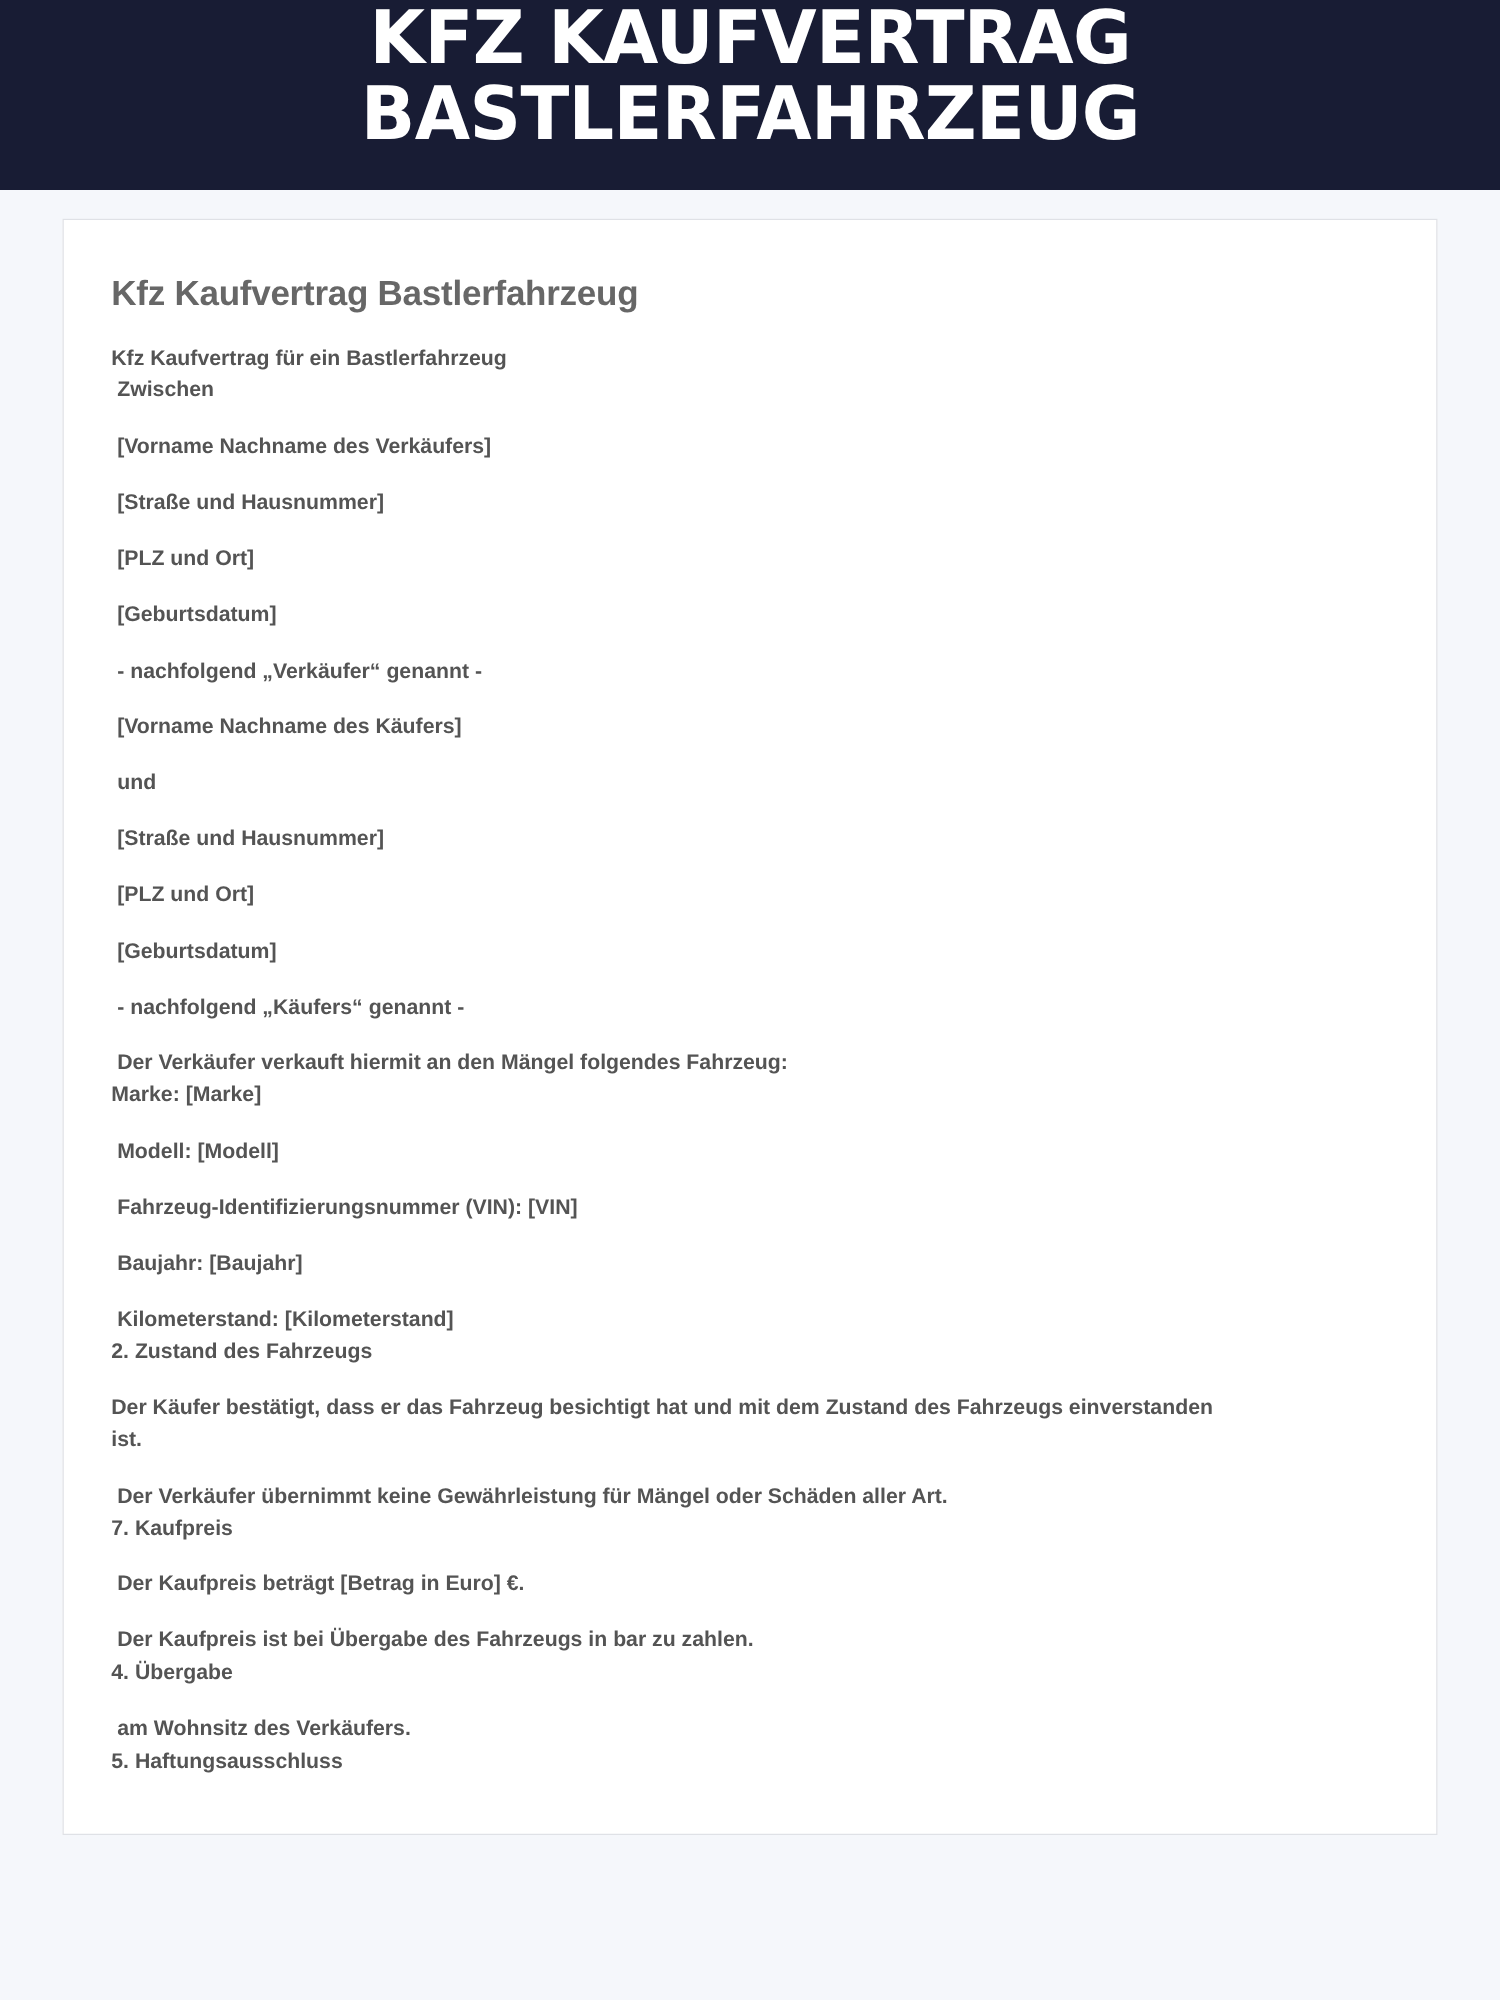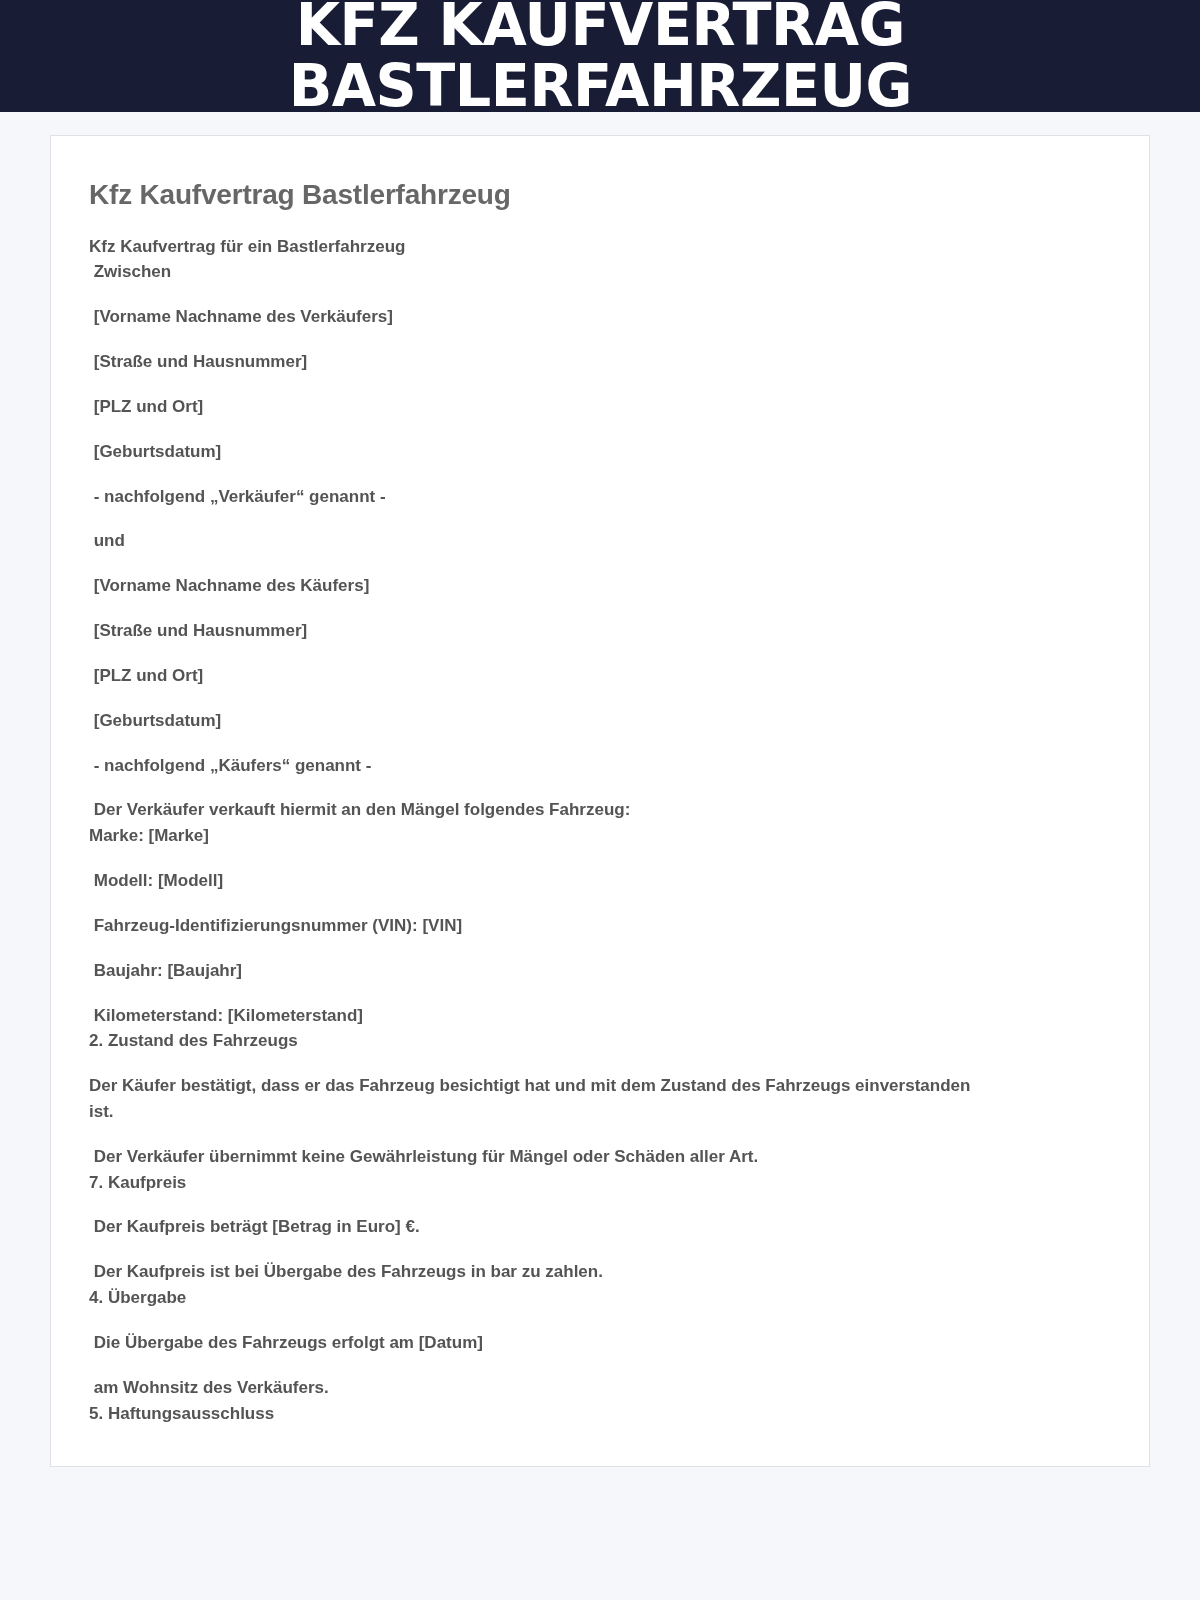--- a/index.html
+++ b/index.html
@@ -12,23 +12,23 @@
     width: 1200px;
     min-height: 1600px;
     background: #f5f7fb;
     font-family: "Liberation Sans", "DejaVu Sans", sans-serif;
     -webkit-font-smoothing: antialiased;
   }
 
   
   .masthead {
     background: #181c34;
-    height: 112px;
+    height: 152px;
     display: flex;
-    align-items: center;
+    align-items: flex-start;
     justify-content: center;
     padding: 0 40px;
   }
   .masthead-title {
     color: #ffffff;
     font-family: "DejaVu Sans", "Liberation Sans", sans-serif;
     font-weight: 700;
     font-size: 59px;
     line-height: 1.03;
     letter-spacing: -0.5px;
@@ -85,37 +85,36 @@
   <article class="doc-card">
     <h2 class="doc-heading">Kfz Kaufvertrag Bastlerfahrzeug</h2>
     <div class="doc-body">
       <p>Kfz Kaufvertrag für ein Bastlerfahrzeug
  Zwischen</p>
       <p> [Vorname Nachname des Verkäufers]</p>
       <p> [Straße und Hausnummer]</p>
       <p> [PLZ und Ort]</p>
       <p> [Geburtsdatum]</p>
       <p> - nachfolgend „Verkäufer“ genannt -</p>
+      <p> [Vorname Nachname des Käufers]</p>
       <p> und</p>
-      <p> [Vorname Nachname des Käufers]</p>
       <p> [Straße und Hausnummer]</p>
       <p> [PLZ und Ort]</p>
       <p> [Geburtsdatum]</p>
       <p> - nachfolgend „Käufers“ genannt -</p>
       <p> Der Verkäufer verkauft hiermit an den Mängel folgendes Fahrzeug:
 Marke: [Marke]</p>
       <p> Modell: [Modell]</p>
       <p> Fahrzeug-Identifizierungsnummer (VIN): [VIN]</p>
       <p> Baujahr: [Baujahr]</p>
       <p> Kilometerstand: [Kilometerstand]
 2. Zustand des Fahrzeugs</p>
       <p>Der Käufer bestätigt, dass er das Fahrzeug besichtigt hat und mit dem Zustand des Fahrzeugs einverstanden ist.</p>
       <p> Der Verkäufer übernimmt keine Gewährleistung für Mängel oder Schäden aller Art.
 7. Kaufpreis</p>
       <p> Der Kaufpreis beträgt [Betrag in Euro] €.</p>
       <p> Der Kaufpreis ist bei Übergabe des Fahrzeugs in bar zu zahlen.
 4. Übergabe</p>
-      <p> Die Übergabe des Fahrzeugs erfolgt am [Datum]</p>
       <p> am Wohnsitz des Verkäufers.
 5. Haftungsausschluss</p>
     </div>
   </article>
 </main>
 
 </body></html>

